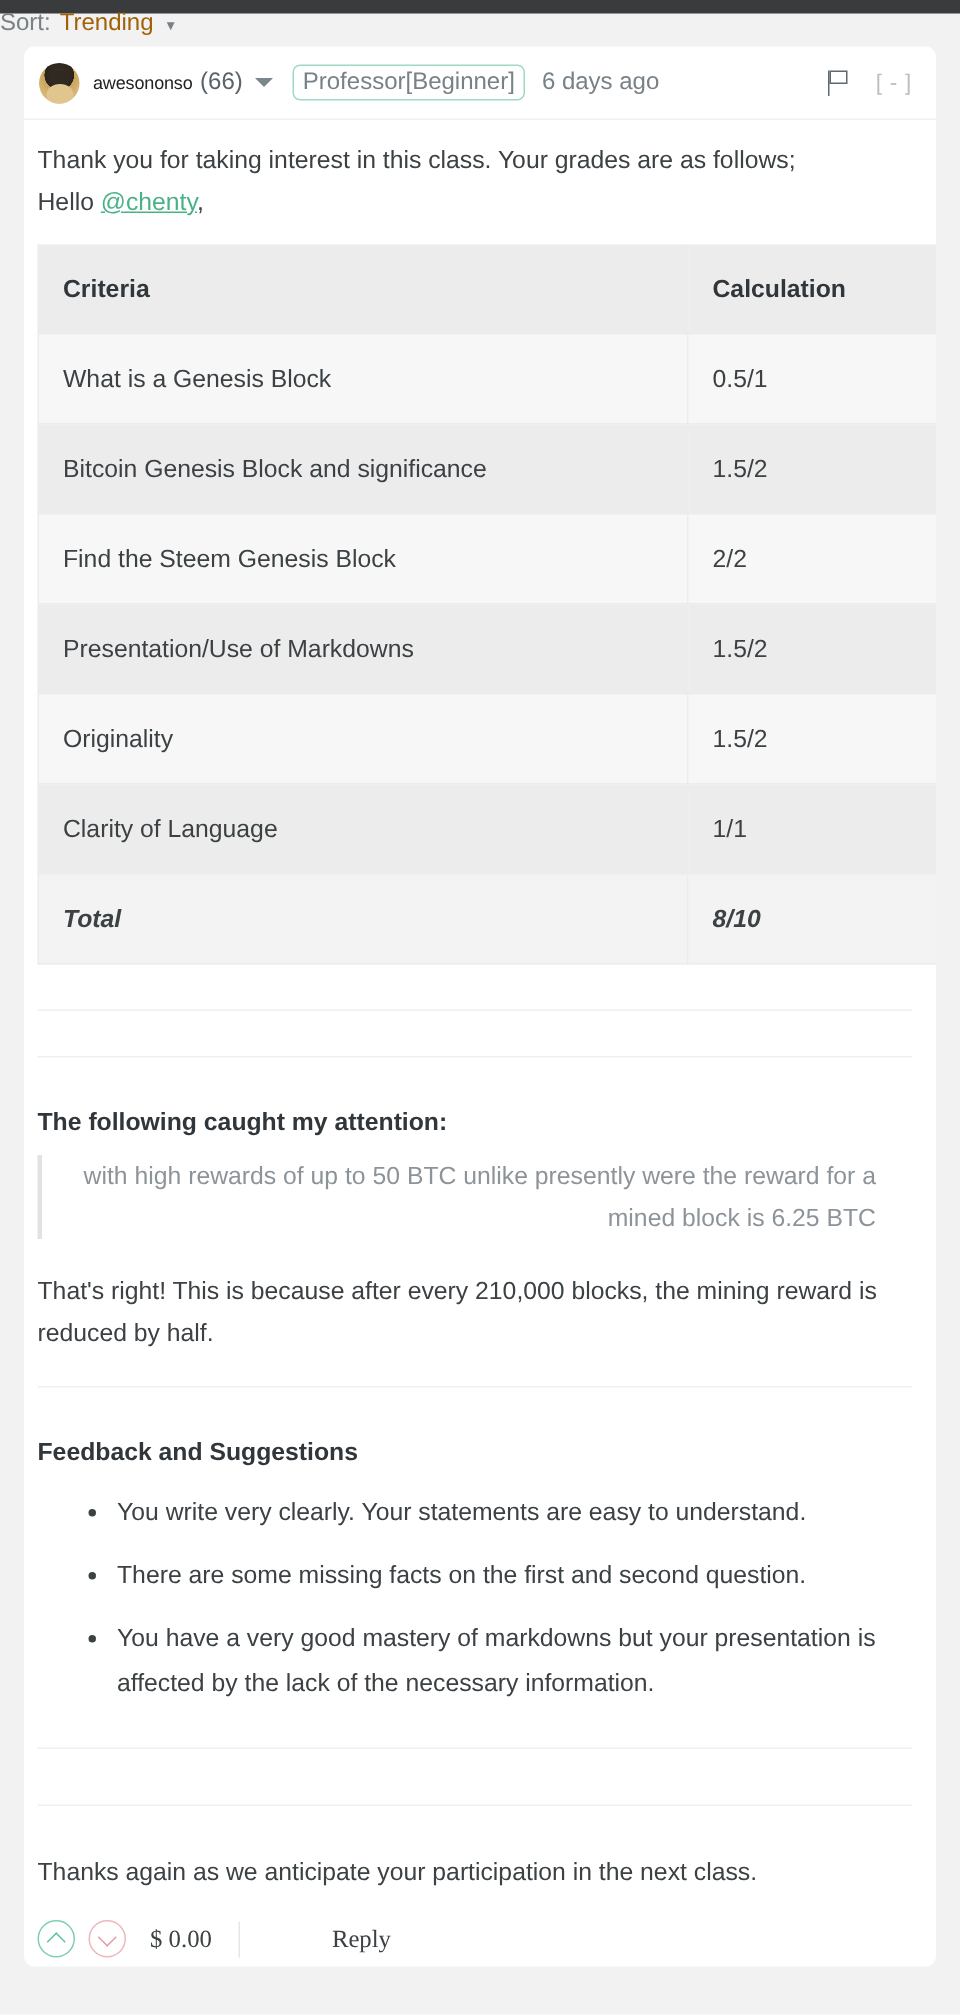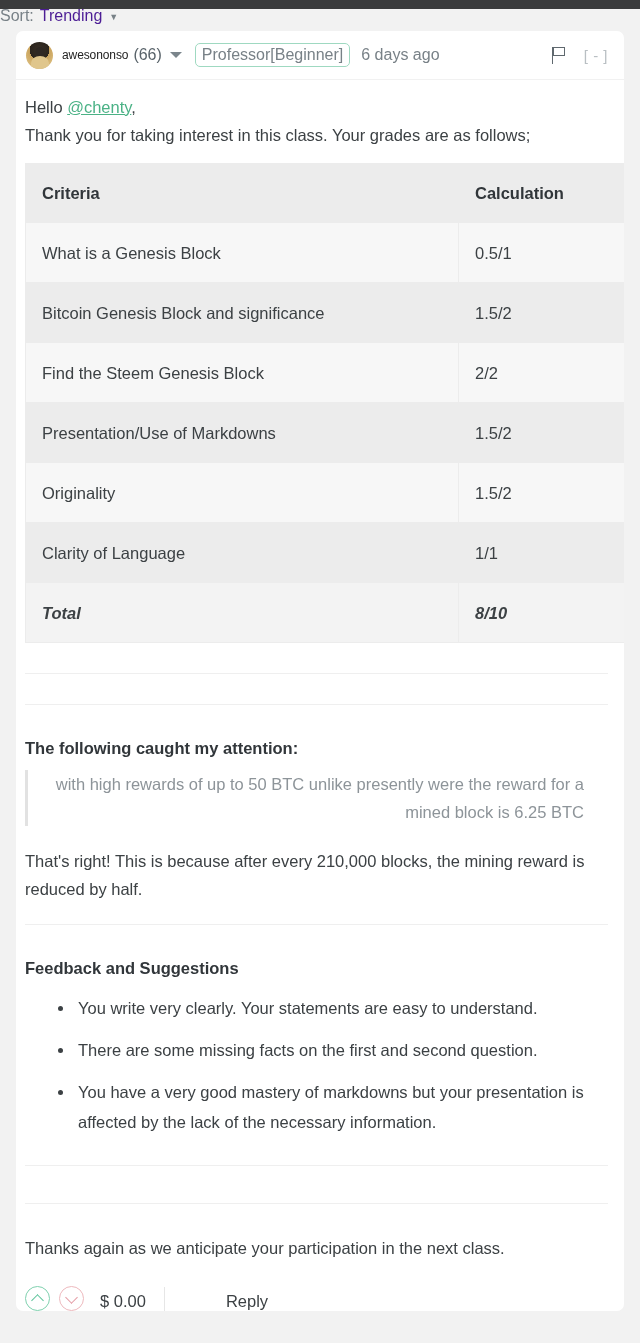--- a/index.html
+++ b/index.html
@@ -36,21 +36,21 @@
     padding-right: 14px;
     box-sizing: border-box;
     font-size: 16px;
   }
   .sort-label {
     color: #788187;
     margin-right: 6px;
     line-height: 14px;
   }
   .sort-value {
-    color: #4c1d95;
+    color: #a16207;
     line-height: 14px;
   }
   .sort-caret {
     color: #788187;
     font-size: 9px;
     margin-left: 7px;
     line-height: 16px;
   }
 
   
@@ -259,24 +259,25 @@
     padding-left: 38px;
     font-size: 16.5px;
     line-height: 30px;
     color: #3c4144;
   }
   ul.feedback li { margin: 12px; padding-left: 3px; }
 
   
   .footer {
     display: flex;
-    align-items: flex-end;
+    align-items: center;
     padding: 12px 0 0 9px;
     height: 49px;
     box-sizing: border-box;
+    font-family: Liberation Serif, serif;
   }
   .vote-btn {
     width: 25px; height: 25px;
     border-radius: 50%;
     display: flex;
     align-items: center;
     justify-content: center;
     flex: none;
     box-sizing: border-box;
   }
@@ -341,23 +342,23 @@
     <span class="head-spacer"></span>
     <span class="flag-icon">
       <span class="pole"></span>
       <span class="cloth"></span>
     </span>
     <span class="collapse">[ - ]</span>
   </div>
 
   <div class="comment-body">
 
+    <p class="para">Thank you for taking interest in this class. Your grades are as follows;</p>
+
     <p class="para greeting-line"><span>Hello </span><a href="#" class="mention">@chenty</a><span>,</span></p>
-
-    <p class="para">Thank you for taking interest in this class. Your grades are as follows;</p>
 
     <div class="table-wrap">
       <table class="grades">
         <colgroup>
           <col class="c-criteria">
           <col class="c-calc">
         </colgroup>
         <thead>
           <tr>
             <th>Criteria</th>

